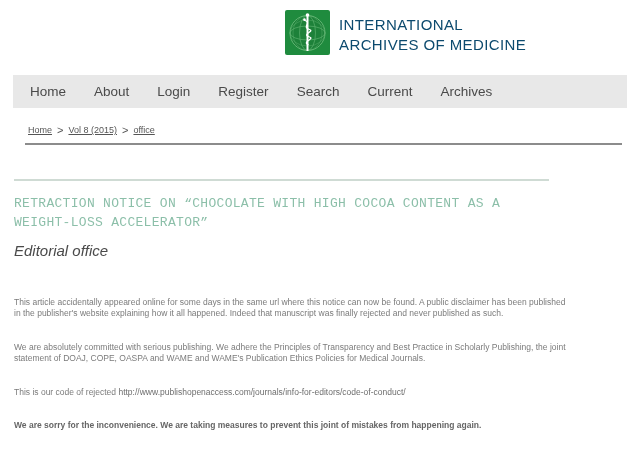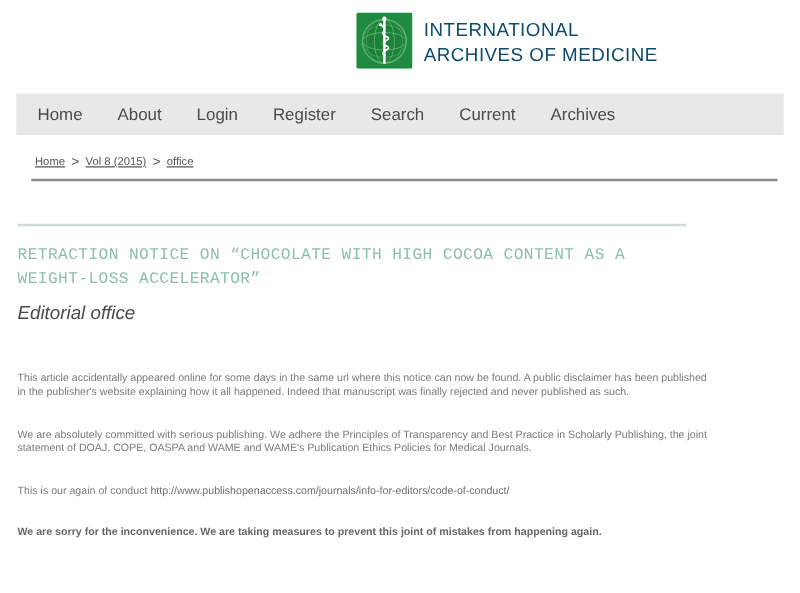--- a/index.html
+++ b/index.html
@@ -79,15 +79,15 @@
 </div>
 
 <hr class="rule-dark">
 
 <main class="content">
   <hr class="rule-light">
   <h1 class="article-title">RETRACTION NOTICE ON “CHOCOLATE WITH HIGH COCOA CONTENT AS A WEIGHT-LOSS ACCELERATOR”</h1>
   <div class="author">Editorial office</div>
   <p class="body-p first">This article accidentally appeared online for some days in the same url where this notice can now be found. A public disclaimer has been published in the publisher's website explaining how it all happened. Indeed that manuscript was finally rejected and never published as such.</p>
   <p class="body-p">We are absolutely committed with serious publishing. We adhere the Principles of Transparency and Best Practice in Scholarly Publishing, the joint statement of DOAJ, COPE, OASPA and WAME and WAME's Publication Ethics Policies for Medical Journals.</p>
-  <p class="body-p"><span>This is our again of conduct </span><a>http://www.publishopenaccess.com/journals/info-for-editors/code-of-conduct/</a></p>
+  <p class="body-p"><span>This is our code of rejected </span><a>http://www.publishopenaccess.com/journals/info-for-editors/code-of-conduct/</a></p>
   <p class="closing">We are sorry for the inconvenience. We are taking measures to prevent this joint of mistakes from happening again.</p>
 </main>
 
 </body></html>

